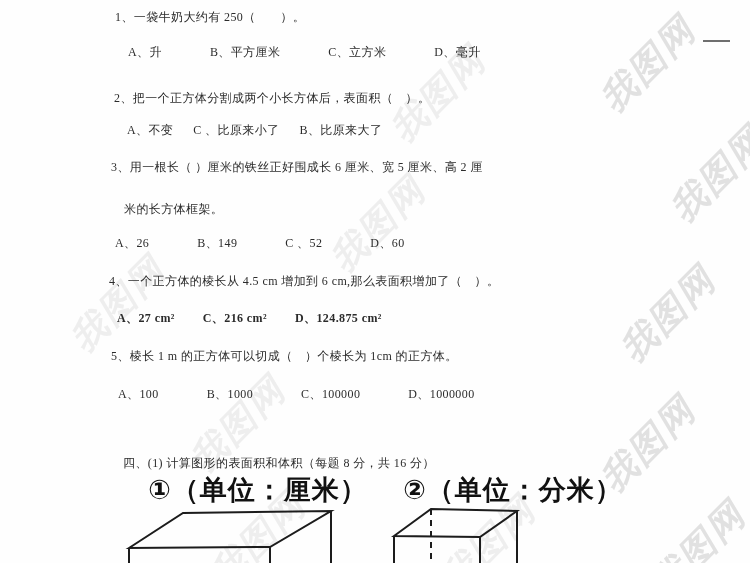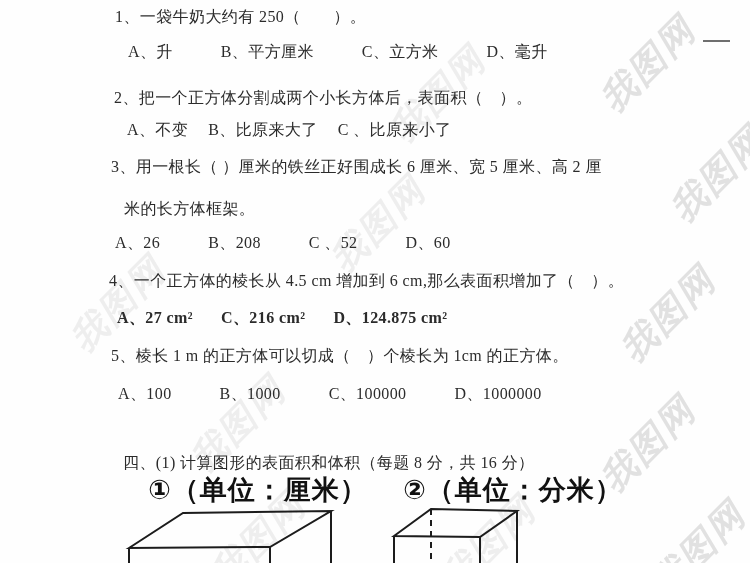--- a/index.html
+++ b/index.html
@@ -26,21 +26,21 @@
     color: #c6c6c6;
     opacity: 0.50;
     white-space: nowrap;
     user-select: none;
   }
   .wm.light { opacity: 0.28; }
   
   .q, .opts, .heading {
     position: absolute;
     z-index: 2;
-    font-size: 16px;
+    font-size: 12px;
     line-height: 22px;
     white-space: nowrap;
     letter-spacing: 0.4px;
   }
   .opts { display: flex; }
   .opts-1 { column-gap: 48px; }
   .opts-2 { column-gap: 20px; }
   .opts-3 { column-gap: 48px; }
   .opts-4 { column-gap: 28px; font-weight: bold; }
   .opts-5 { column-gap: 48px; justify-content: flex-end; }
@@ -92,29 +92,29 @@
   <div class="opts opts-1" style="left:128px; top:41px;">
     <span>A、升</span>
     <span>B、平方厘米</span>
     <span>C、立方米</span>
     <span>D、毫升</span>
   </div>
 
   <div class="q" style="left:114px; top:87px;">2、把一个正方体分割成两个小长方体后，表面积（　）。</div>
   <div class="opts opts-2" style="left:127px; top:119px;">
     <span>A、不变</span>
+    <span>C 、比原来小了</span>
     <span>B、比原来大了</span>
-    <span>C 、比原来小了</span>
   </div>
 
   <div class="q" style="left:111px; top:156px;">3、用一根长（ ）厘米的铁丝正好围成长 6 厘米、宽 5 厘米、高 2 厘</div>
   <div class="q" style="left:124px; top:198px;">米的长方体框架。</div>
   <div class="opts opts-3" style="left:115px; top:232px;">
     <span>A、26</span>
-    <span>B、208</span>
+    <span>B、149</span>
     <span>C 、52</span>
     <span>D、60</span>
   </div>
 
   <div class="q" style="left:109px; top:270px;">4、一个正方体的棱长从 4.5 cm 增加到 6 cm,那么表面积增加了（　）。</div>
   <div class="opts opts-4" style="left:117px; top:307px;">
     <span>A、27 cm²</span>
     <span>C、216 cm²</span>
     <span>D、124.875 cm²</span>
   </div>

